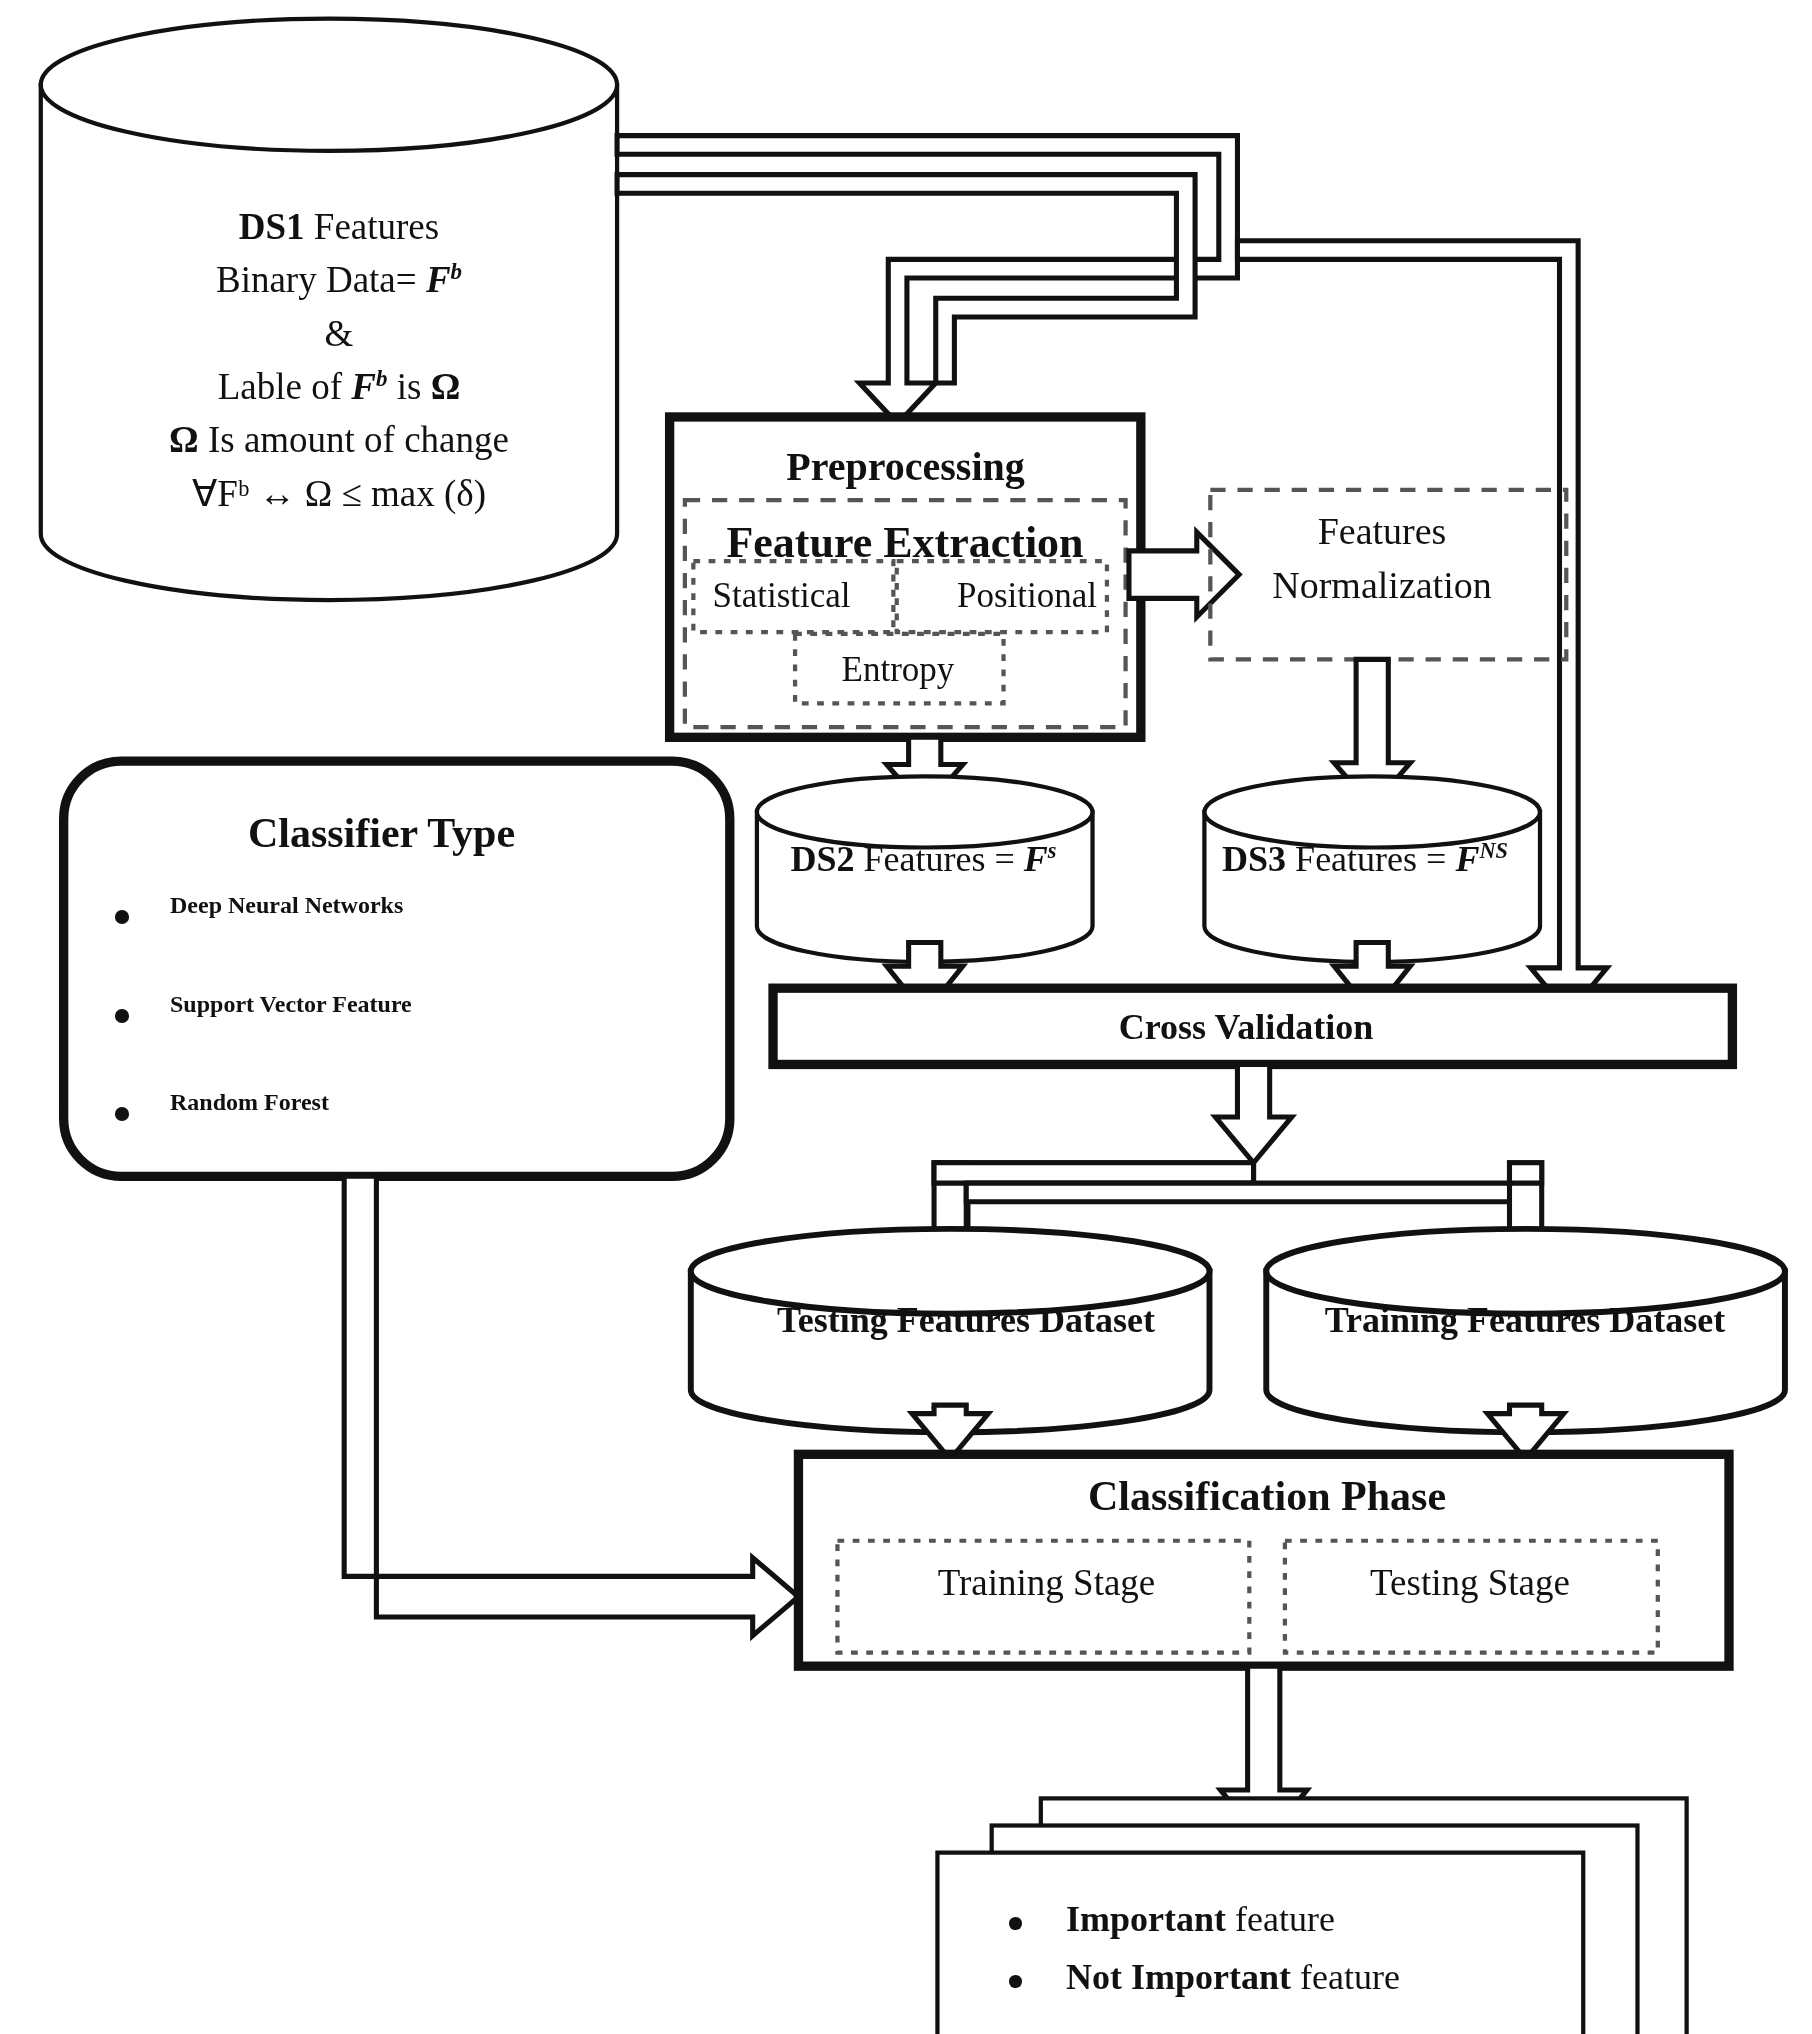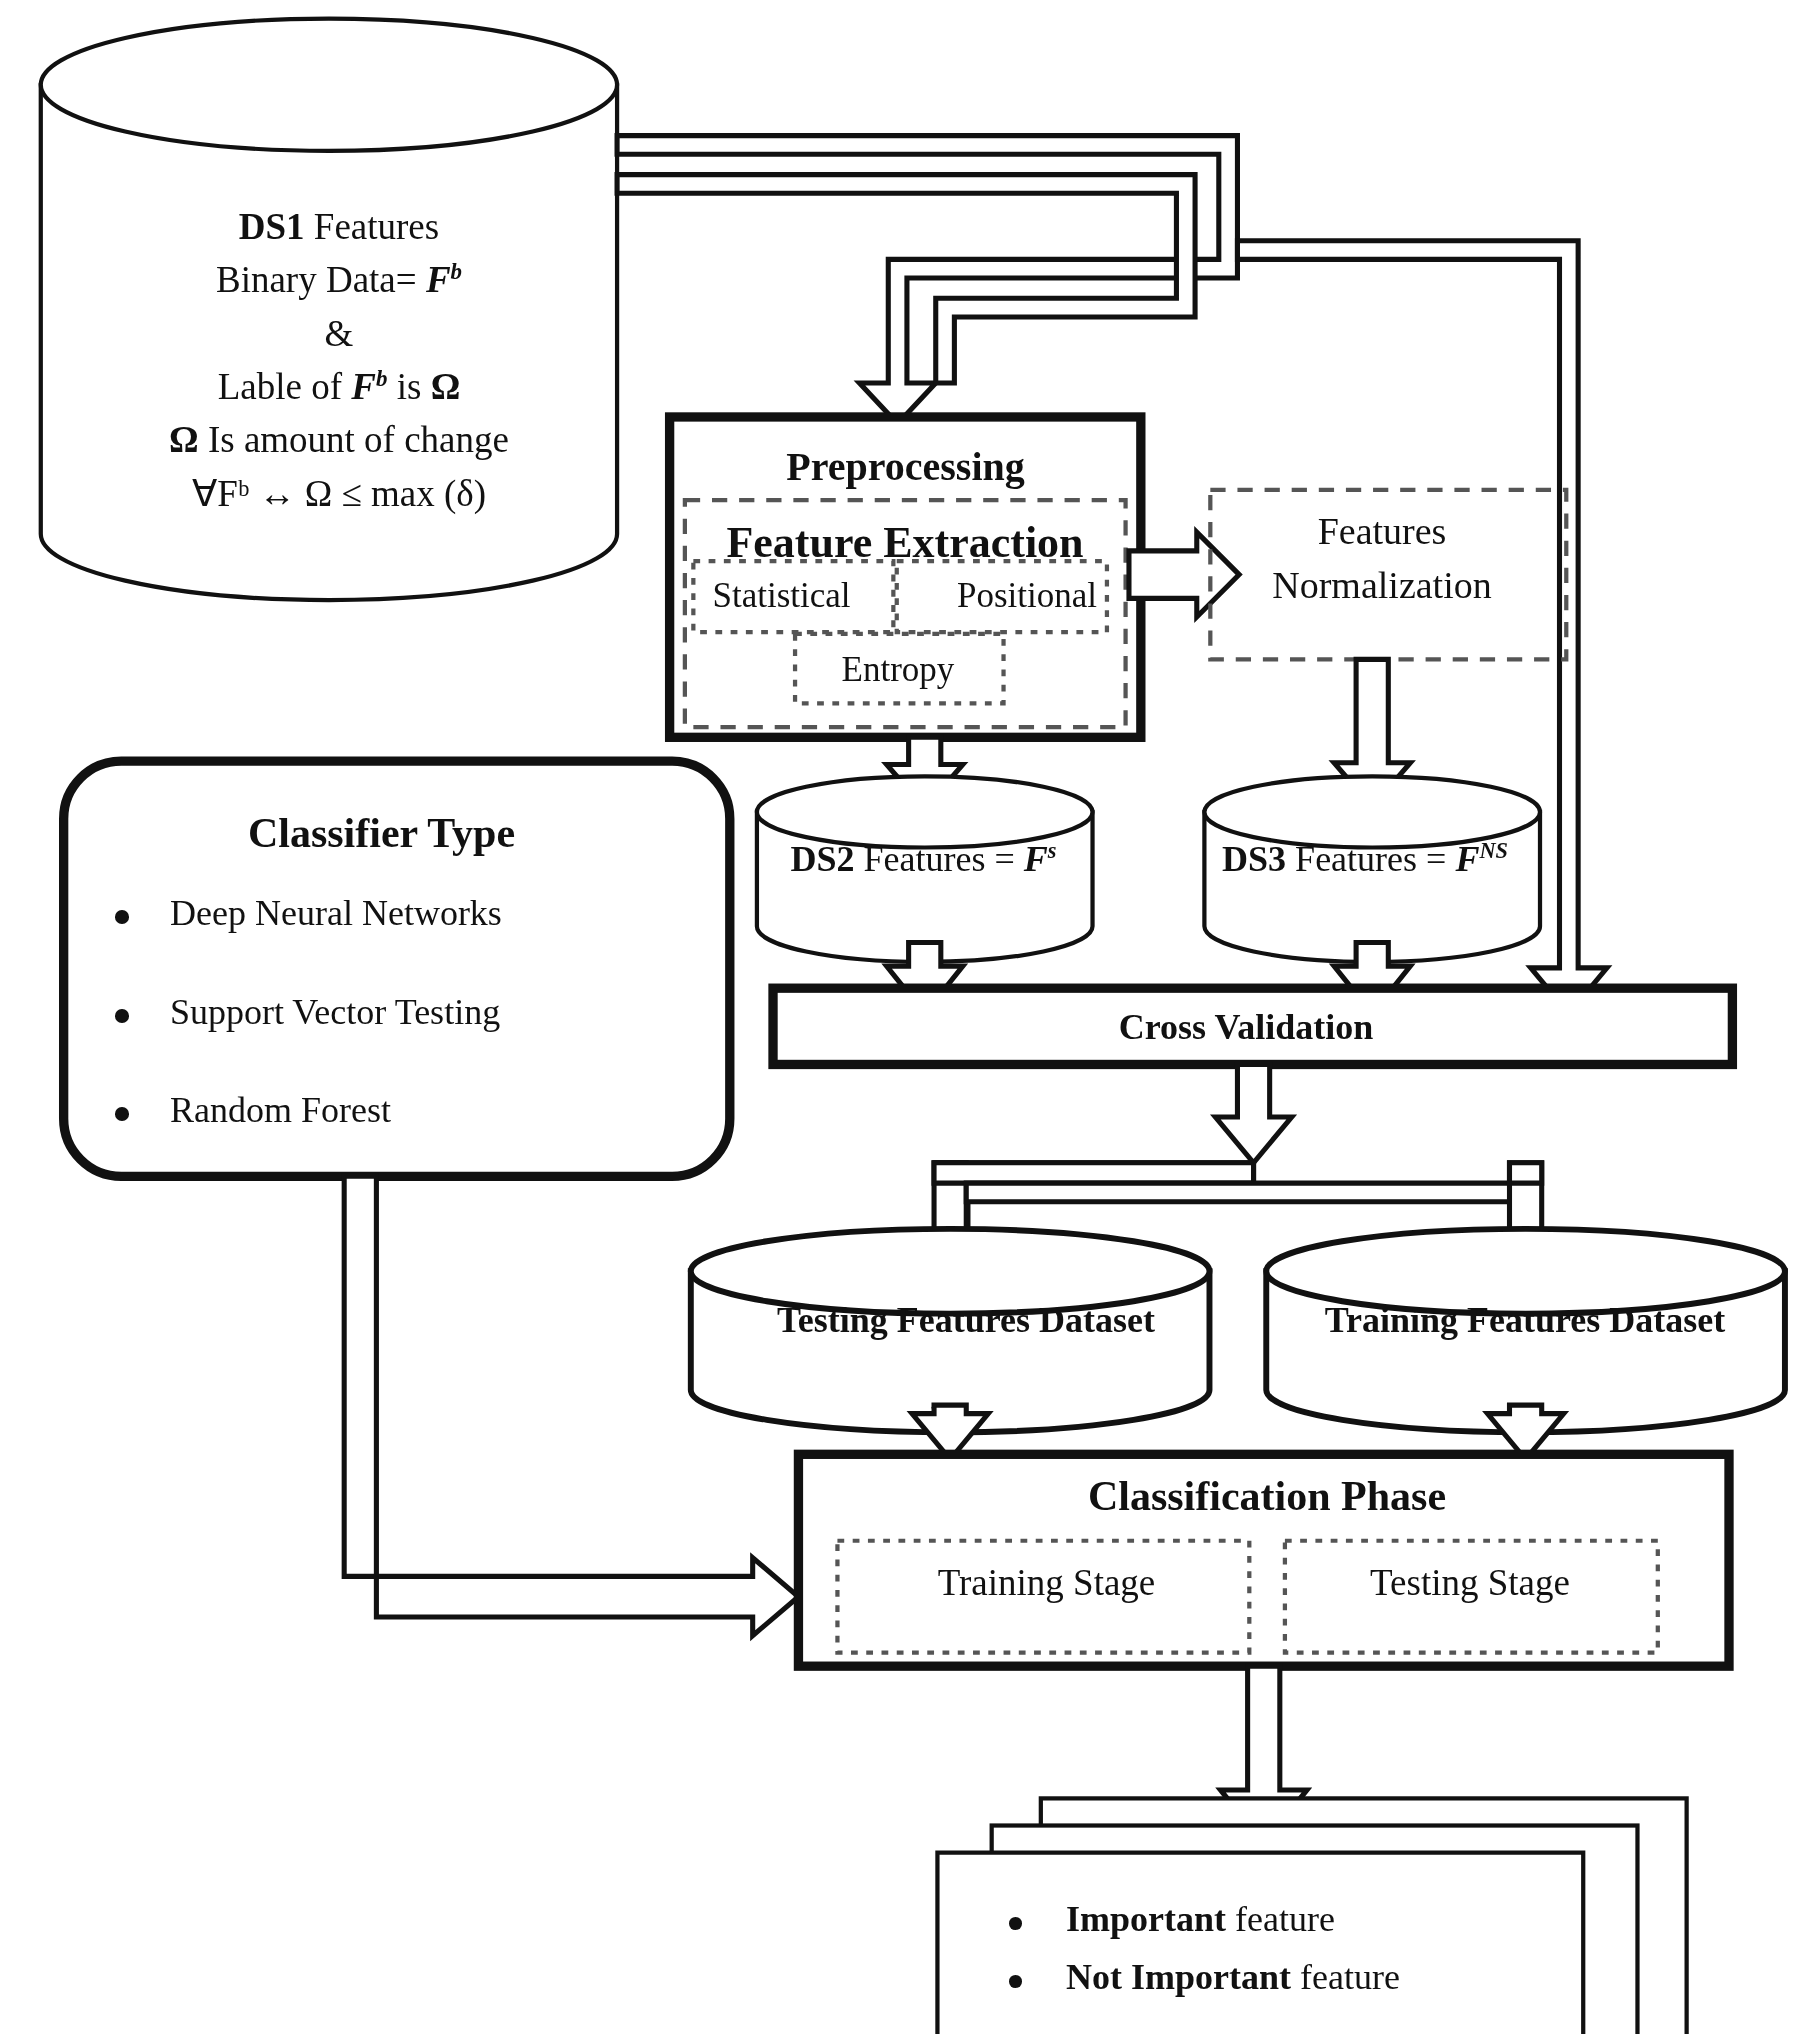--- a/index.html
+++ b/index.html
@@ -29,21 +29,21 @@
 
   
   #fnorm{left:1204px;top:505px;width:356px;font-size:38px;line-height:1.42;white-space:normal;}
 
   
   #ds2-lbl{left:754px;top:836px;width:339px;font-size:36px;}
   #ds3-lbl{left:1187px;top:836px;width:356px;font-size:36px;}
 
   
   #clf-title{left:85px;top:807px;width:593px;font-size:42px;}
-  .clf-item{position:absolute;font-size:36px;font-weight:normal;color:#111;
+  .clf-item{position:absolute;font-size:24px;font-weight:bold;color:#111;
             font-family:"Liberation Serif", serif;white-space:nowrap;}
   .clf-bullet{position:absolute;width:13.6px;height:13.6px;border-radius:50%;background:#111;}
 
   
   #cv-lbl{left:780px;top:1004px;width:932px;font-size:36px;}
 
   
   #test-ds-lbl{left:695px;top:1297px;width:542px;font-size:36px;}
   #train-ds-lbl{left:1254px;top:1297px;width:542px;font-size:36px;}
 
@@ -269,21 +269,21 @@
   <span class="b">DS2</span><span> Features = </span><span class="b it">F</span><span class="sup">s</span>
 </div>
 <div class="lbl" id="ds3-lbl">
   <span class="b">DS3</span><span> Features = </span><span class="b it">F</span><span class="sup">NS</span>
 </div>
 
 <div class="lbl b" id="clf-title">Classifier Type</div>
 <span class="clf-bullet" style="left:115px;top:910px"></span>
 <div class="clf-item" style="left:170px;top:892px">Deep Neural Networks</div>
 <span class="clf-bullet" style="left:115px;top:1009px"></span>
-<div class="clf-item" style="left:170px;top:991px">Support Vector Testing</div>
+<div class="clf-item" style="left:170px;top:991px">Support Vector Feature</div>
 <span class="clf-bullet" style="left:115px;top:1107px"></span>
 <div class="clf-item" style="left:170px;top:1089px">Random Forest</div>
 
 <div class="lbl b" id="cv-lbl">Cross Validation</div>
 
 <div class="lbl b" id="test-ds-lbl">Testing Features Dataset</div>
 <div class="lbl b" id="train-ds-lbl">Training Features Dataset</div>
 
 <div class="lbl b" id="cp-title">Classification Phase</div>
 <div class="lbl" id="train-stage">Training Stage</div>

